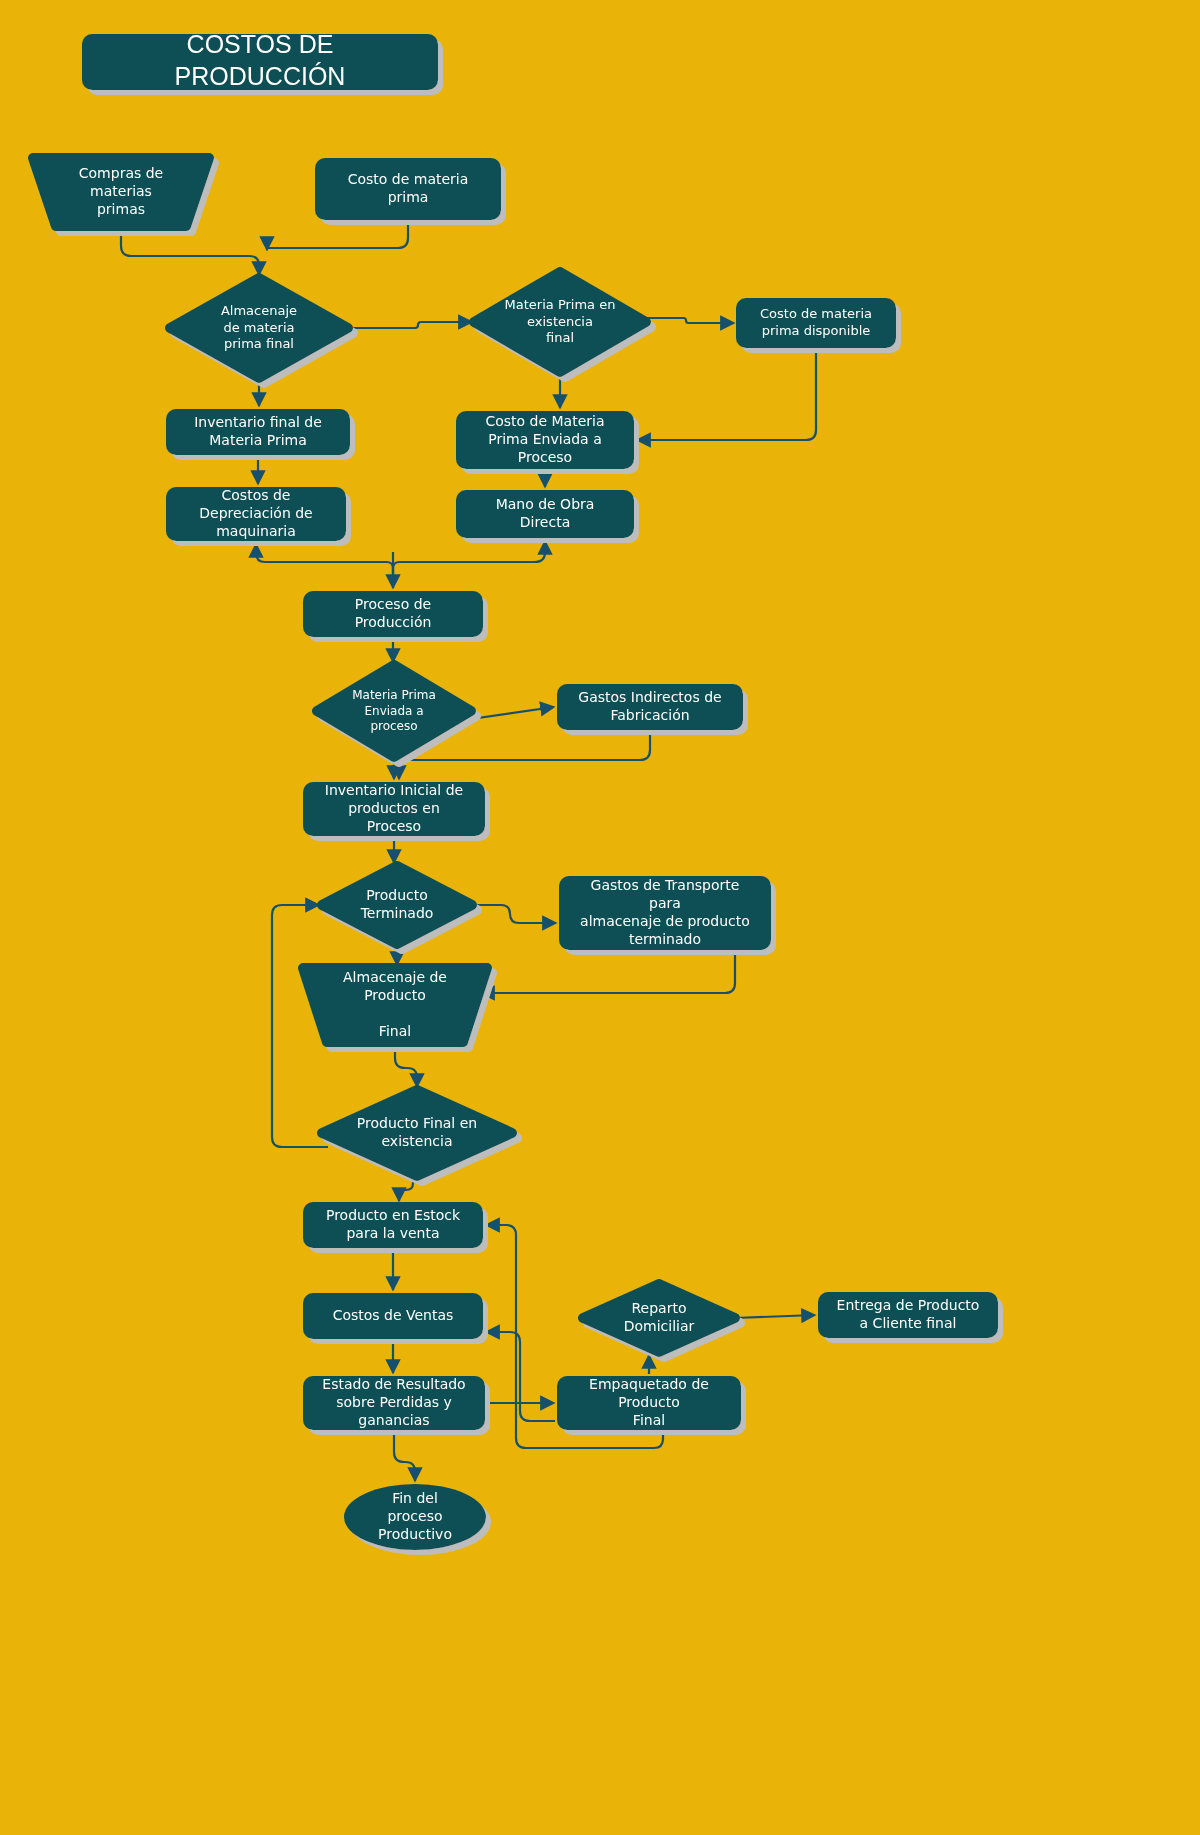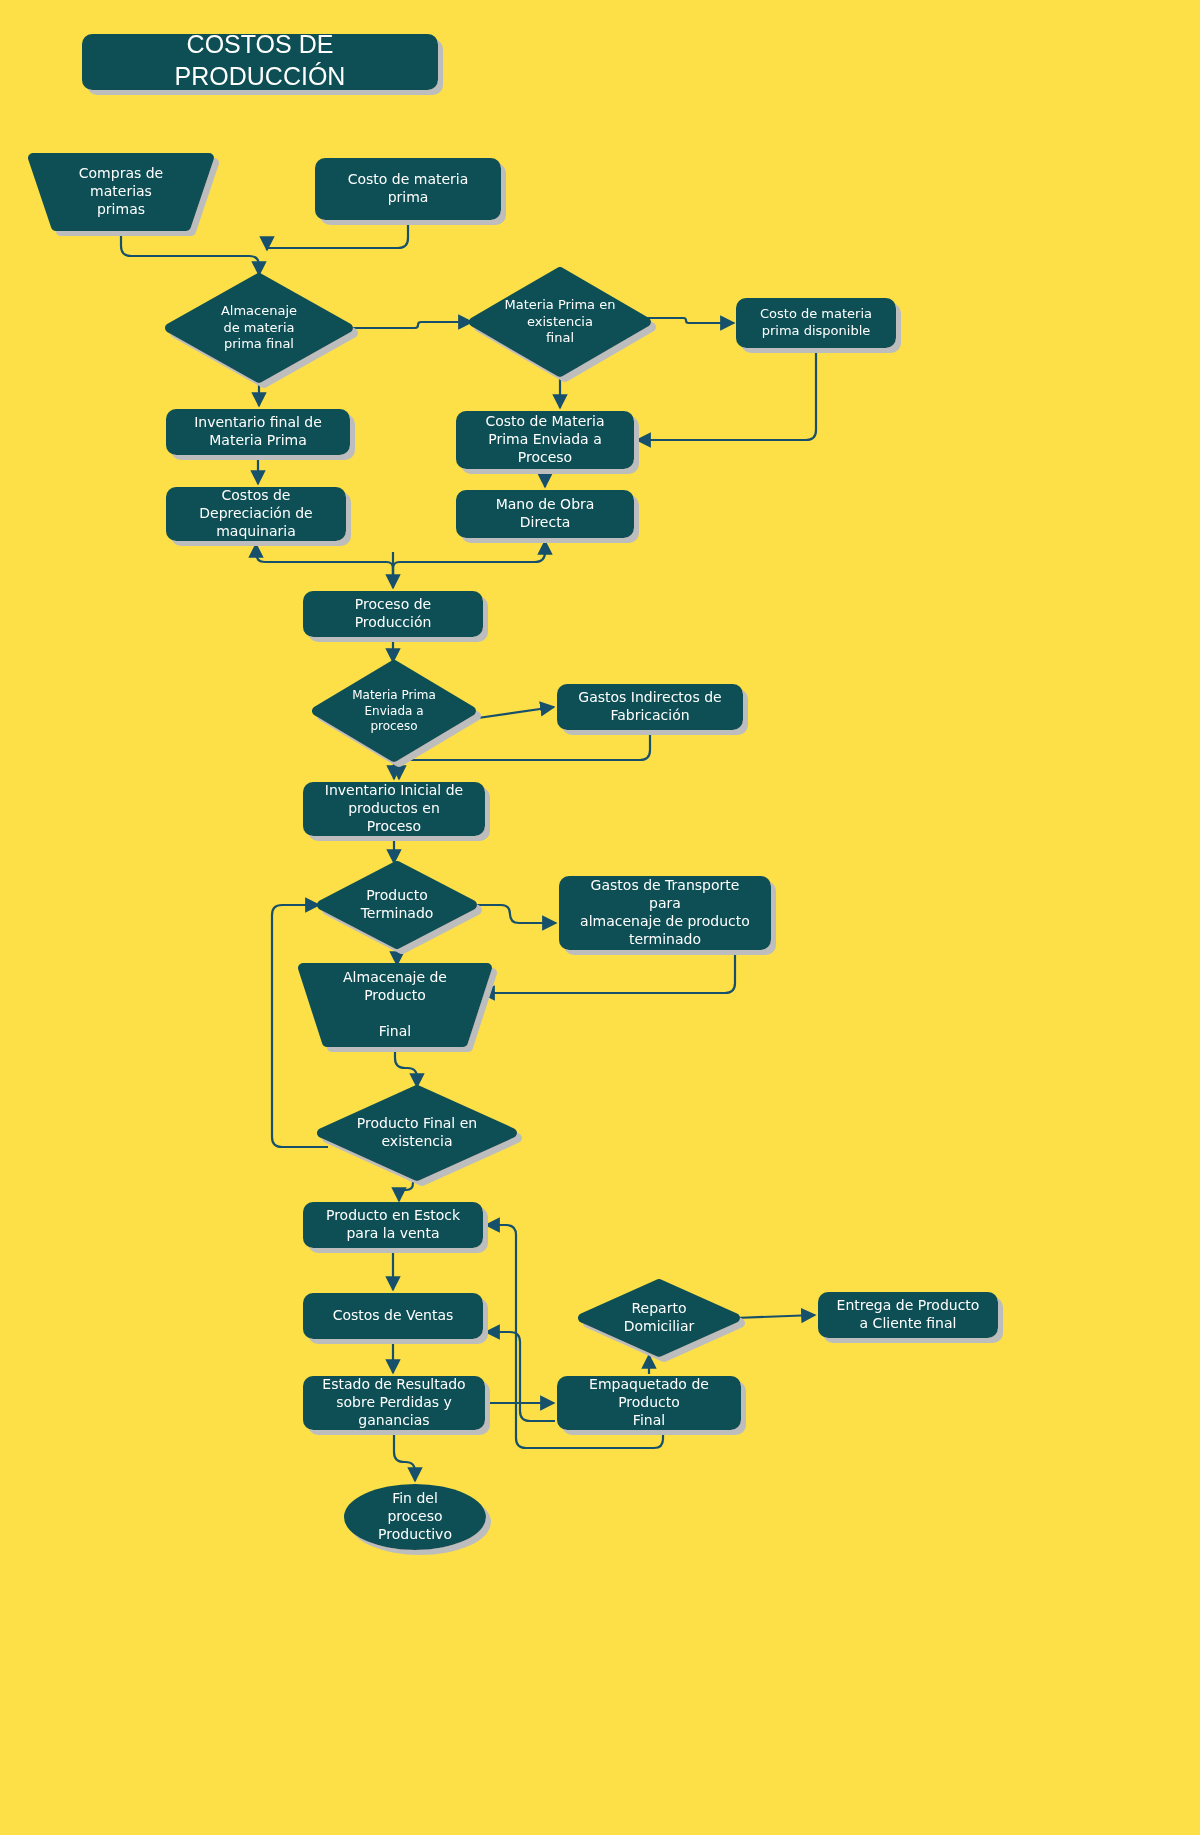--- a/index.html
+++ b/index.html
@@ -1,17 +1,17 @@
 <!DOCTYPE html>
 <html><head>
 <meta charset="utf-8">
 <style>
   html,body{margin:0;padding:0;background:#ffffff;}
   body{font-family:"DejaVu Sans", sans-serif;}
-  #page{position:relative;width:1200px;height:1835px;background:#fde047;overflow:hidden;}
+  #page{position:relative;width:1200px;height:1835px;background:#eab308;overflow:hidden;}
   svg#flow{position:absolute;left:0;top:0;width:1200px;height:1835px;}
   .nodeText{fill:#ffffff;font-family:"DejaVu Sans", sans-serif;text-anchor:middle;dominant-baseline:middle;}
   .title-text{fill:#ffffff;font-family:"Liberation Sans", sans-serif;text-anchor:middle;}
 </style>
 </head>
 <body>
 
 <div id="page">
   <svg id="flow" viewBox="0 0 1200 1835">
     <defs>

